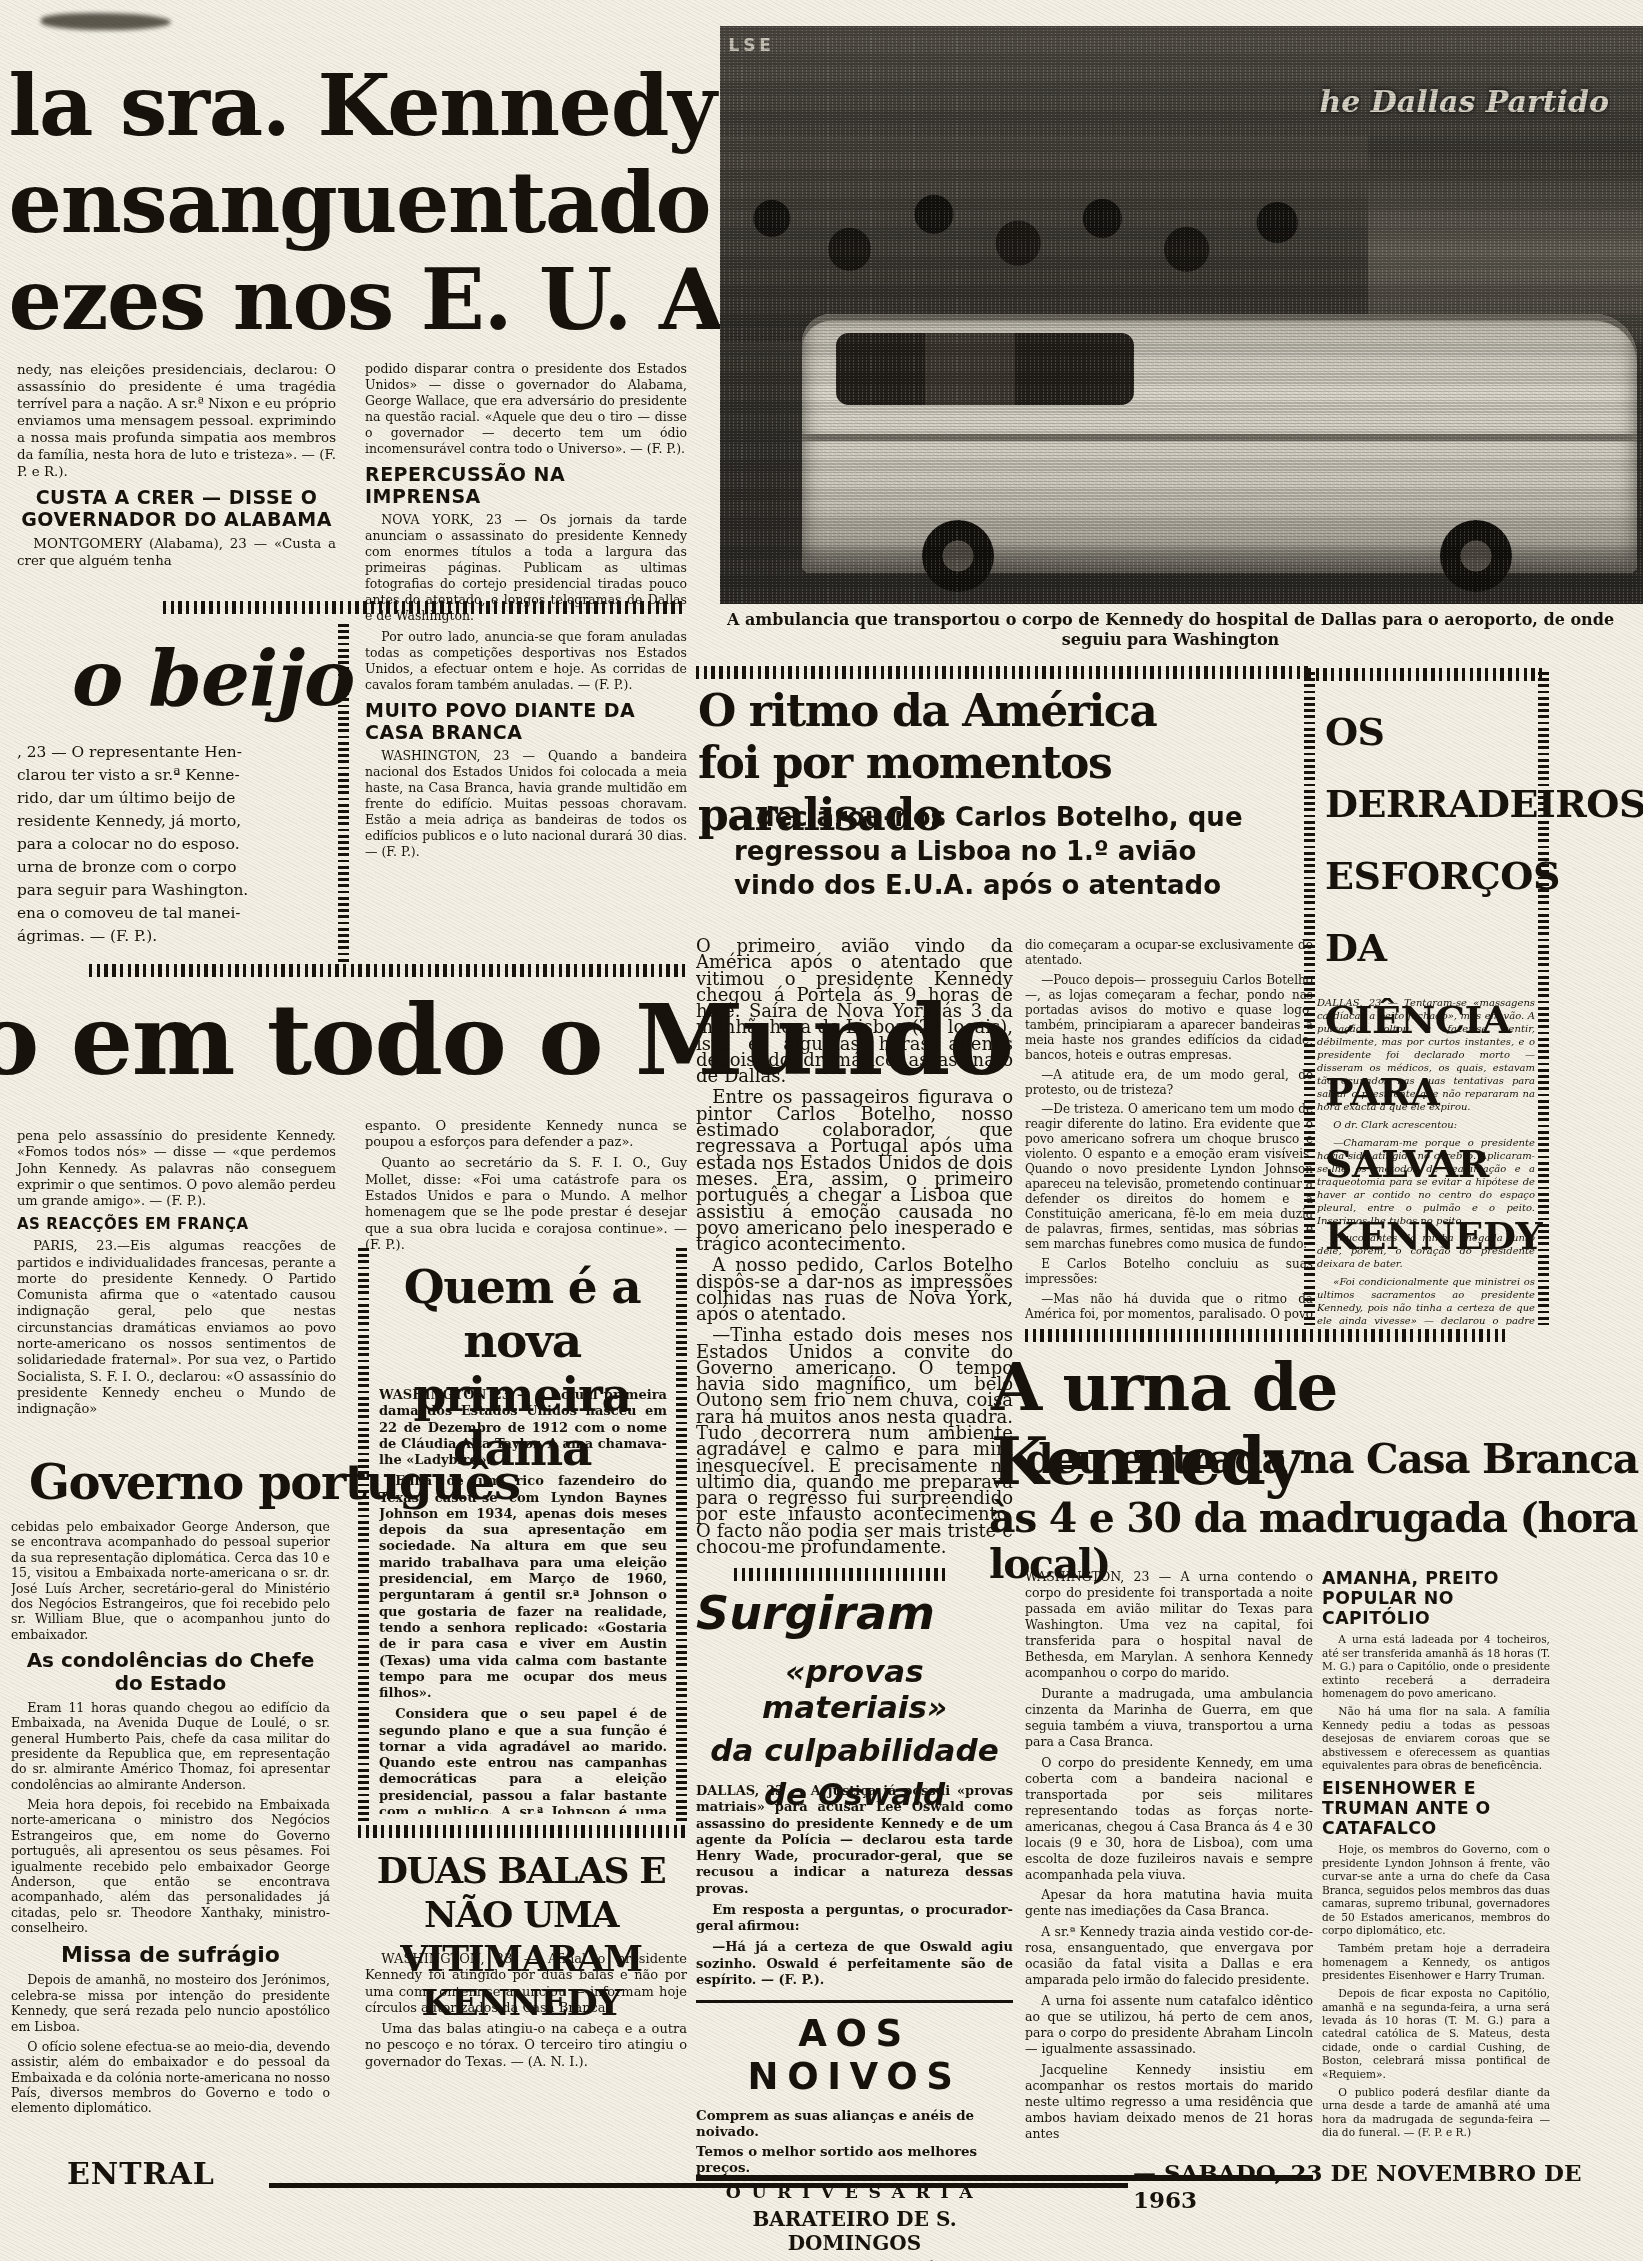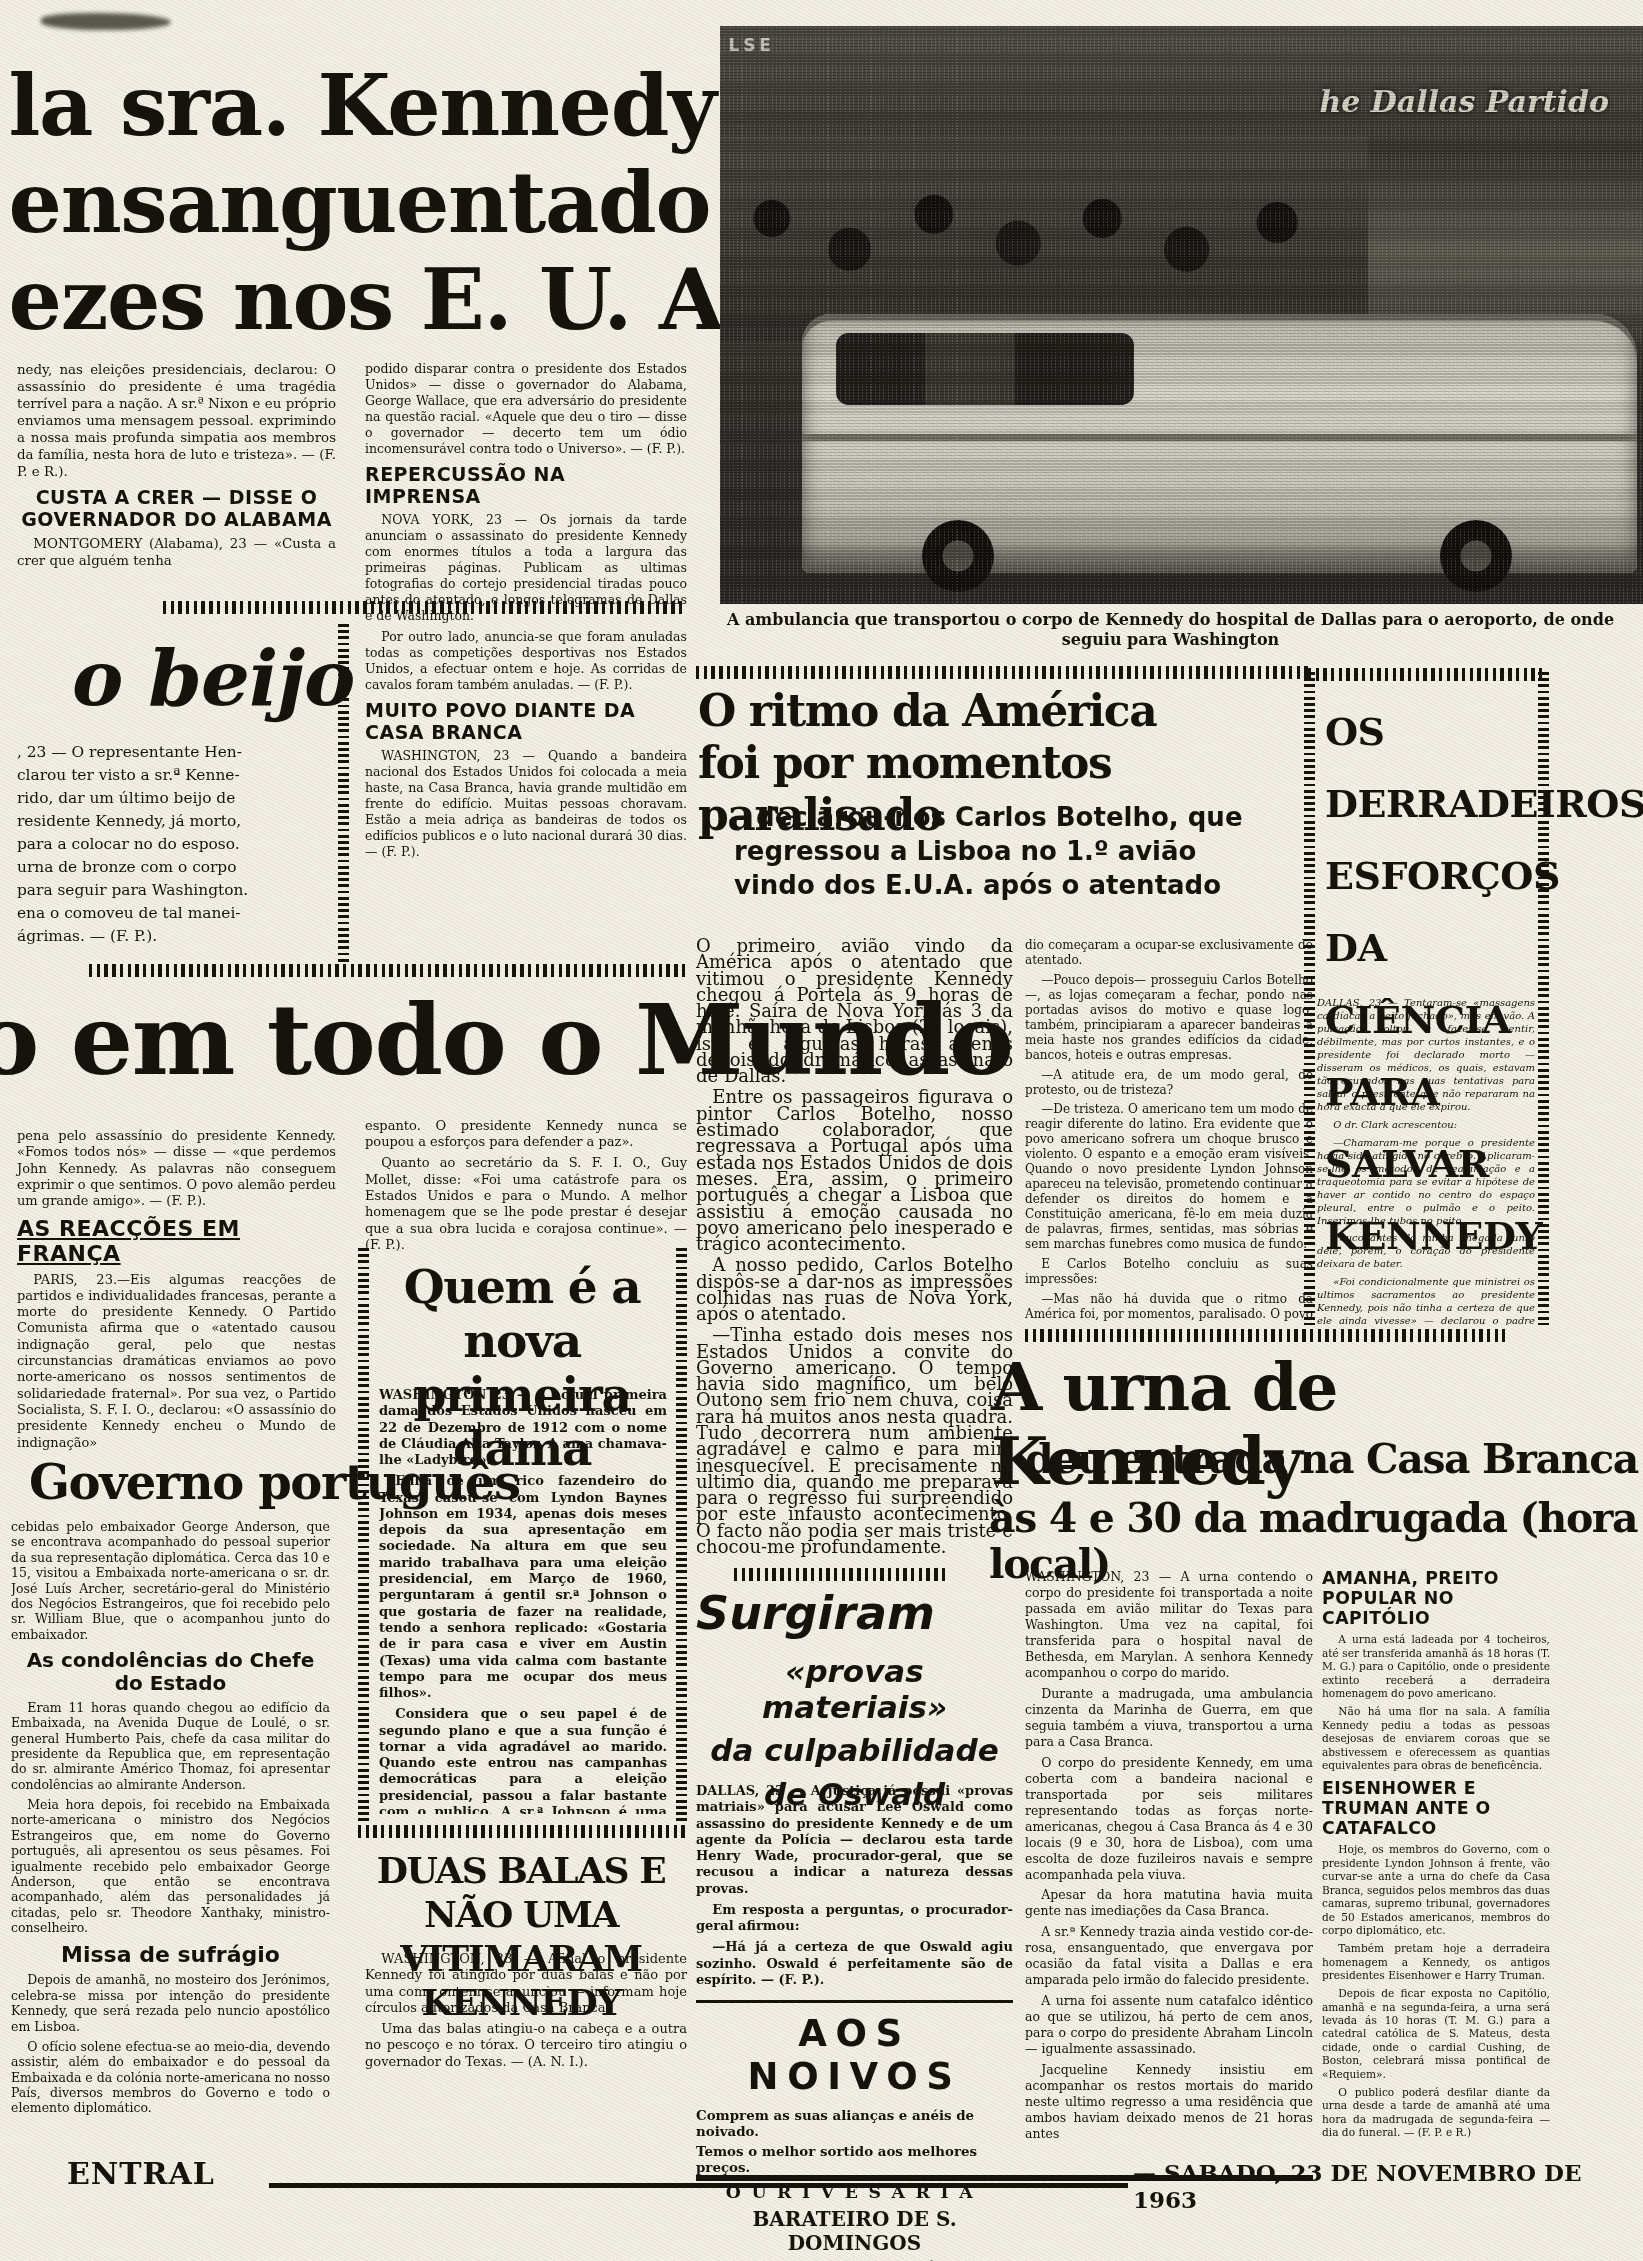--- a/index.html
+++ b/index.html
@@ -113,21 +113,21 @@
     <p class="para">NOVA YORK, 23 — Os jornais da tarde anunciam o assassinato do presidente Kennedy com enormes títulos a toda a largura das primeiras páginas. Publicam as ultimas fotografias do cortejo presidencial tiradas pouco antes do atentado, e longos telegramas de Dallas e de Washington.</p>
     <p class="para">Por outro lado, anuncia-se que foram anuladas todas as competições desportivas nos Estados Unidos, a efectuar ontem e hoje. As corridas de cavalos foram também anuladas. — (F. P.).</p>
     <div class="subhead" style="font-size:19px;">MUITO POVO DIANTE DA CASA BRANCA</div>
     <p class="para">WASHINGTON, 23 — Quando a bandeira nacional dos Estados Unidos foi colocada a meia haste, na Casa Branca, havia grande multidão em frente do edifício. Muitas pessoas choravam. Estão a meia adriça as bandeiras de todos os edifícios publicos e o luto nacional durará 30 dias. — (F. P.).</p>
   </div>
 
   <div class="abs ser b headline" style="left:-26px;top:985px;width:749px;font-size:98px;white-space:nowrap;">o em todo o Mundo</div>
 
   <div class="abs col" style="left:17px;top:1128px;width:319px;font-size:13px;line-height:16.3px;">
     <p class="para nolead">pena pelo assassínio do presidente Kennedy. «Fomos todos nós» — disse — «que perdemos John Kennedy. As palavras não conseguem exprimir o que sentimos. O povo alemão perdeu um grande amigo». — (F. P.).</p>
-    <div class="subhead" style="font-size:22px;text-decoration:underline;">AS REACÇÕES EM FRANÇA</div>
+    <div class="subhead" style="font-size:15px;">AS REACÇÕES EM FRANÇA</div>
     <p class="para">PARIS, 23.—Eis algumas reacções de partidos e individualidades francesas, perante a morte do presidente Kennedy. O Partido Comunista afirma que o «atentado causou indignação geral, pelo que nestas circunstancias dramáticas enviamos ao povo norte-americano os nossos sentimentos de solidariedade fraternal». Por sua vez, o Partido Socialista, S. F. I. O., declarou: «O assassínio do presidente Kennedy encheu o Mundo de indignação»</p>
   </div>
 
   <div class="abs col" style="left:365px;top:1118px;width:322px;font-size:13px;line-height:16.3px;">
     <p class="para nolead">espanto. O presidente Kennedy nunca se poupou a esforços para defender a paz».</p>
     <p class="para">Quanto ao secretário da S. F. I. O., Guy Mollet, disse: «Foi uma catástrofe para os Estados Unidos e para o Mundo. A melhor homenagem que se lhe pode prestar é desejar que a sua obra lucida e corajosa continue». — (F. P.).</p>
   </div>
 
   <div class="abs ser b headline" style="left:29px;top:1456px;font-size:48px;">Governo português</div>
   <div class="abs col clip" style="left:11px;top:1519px;width:319px;height:619px;font-size:12.5px;line-height:15.4px;">

